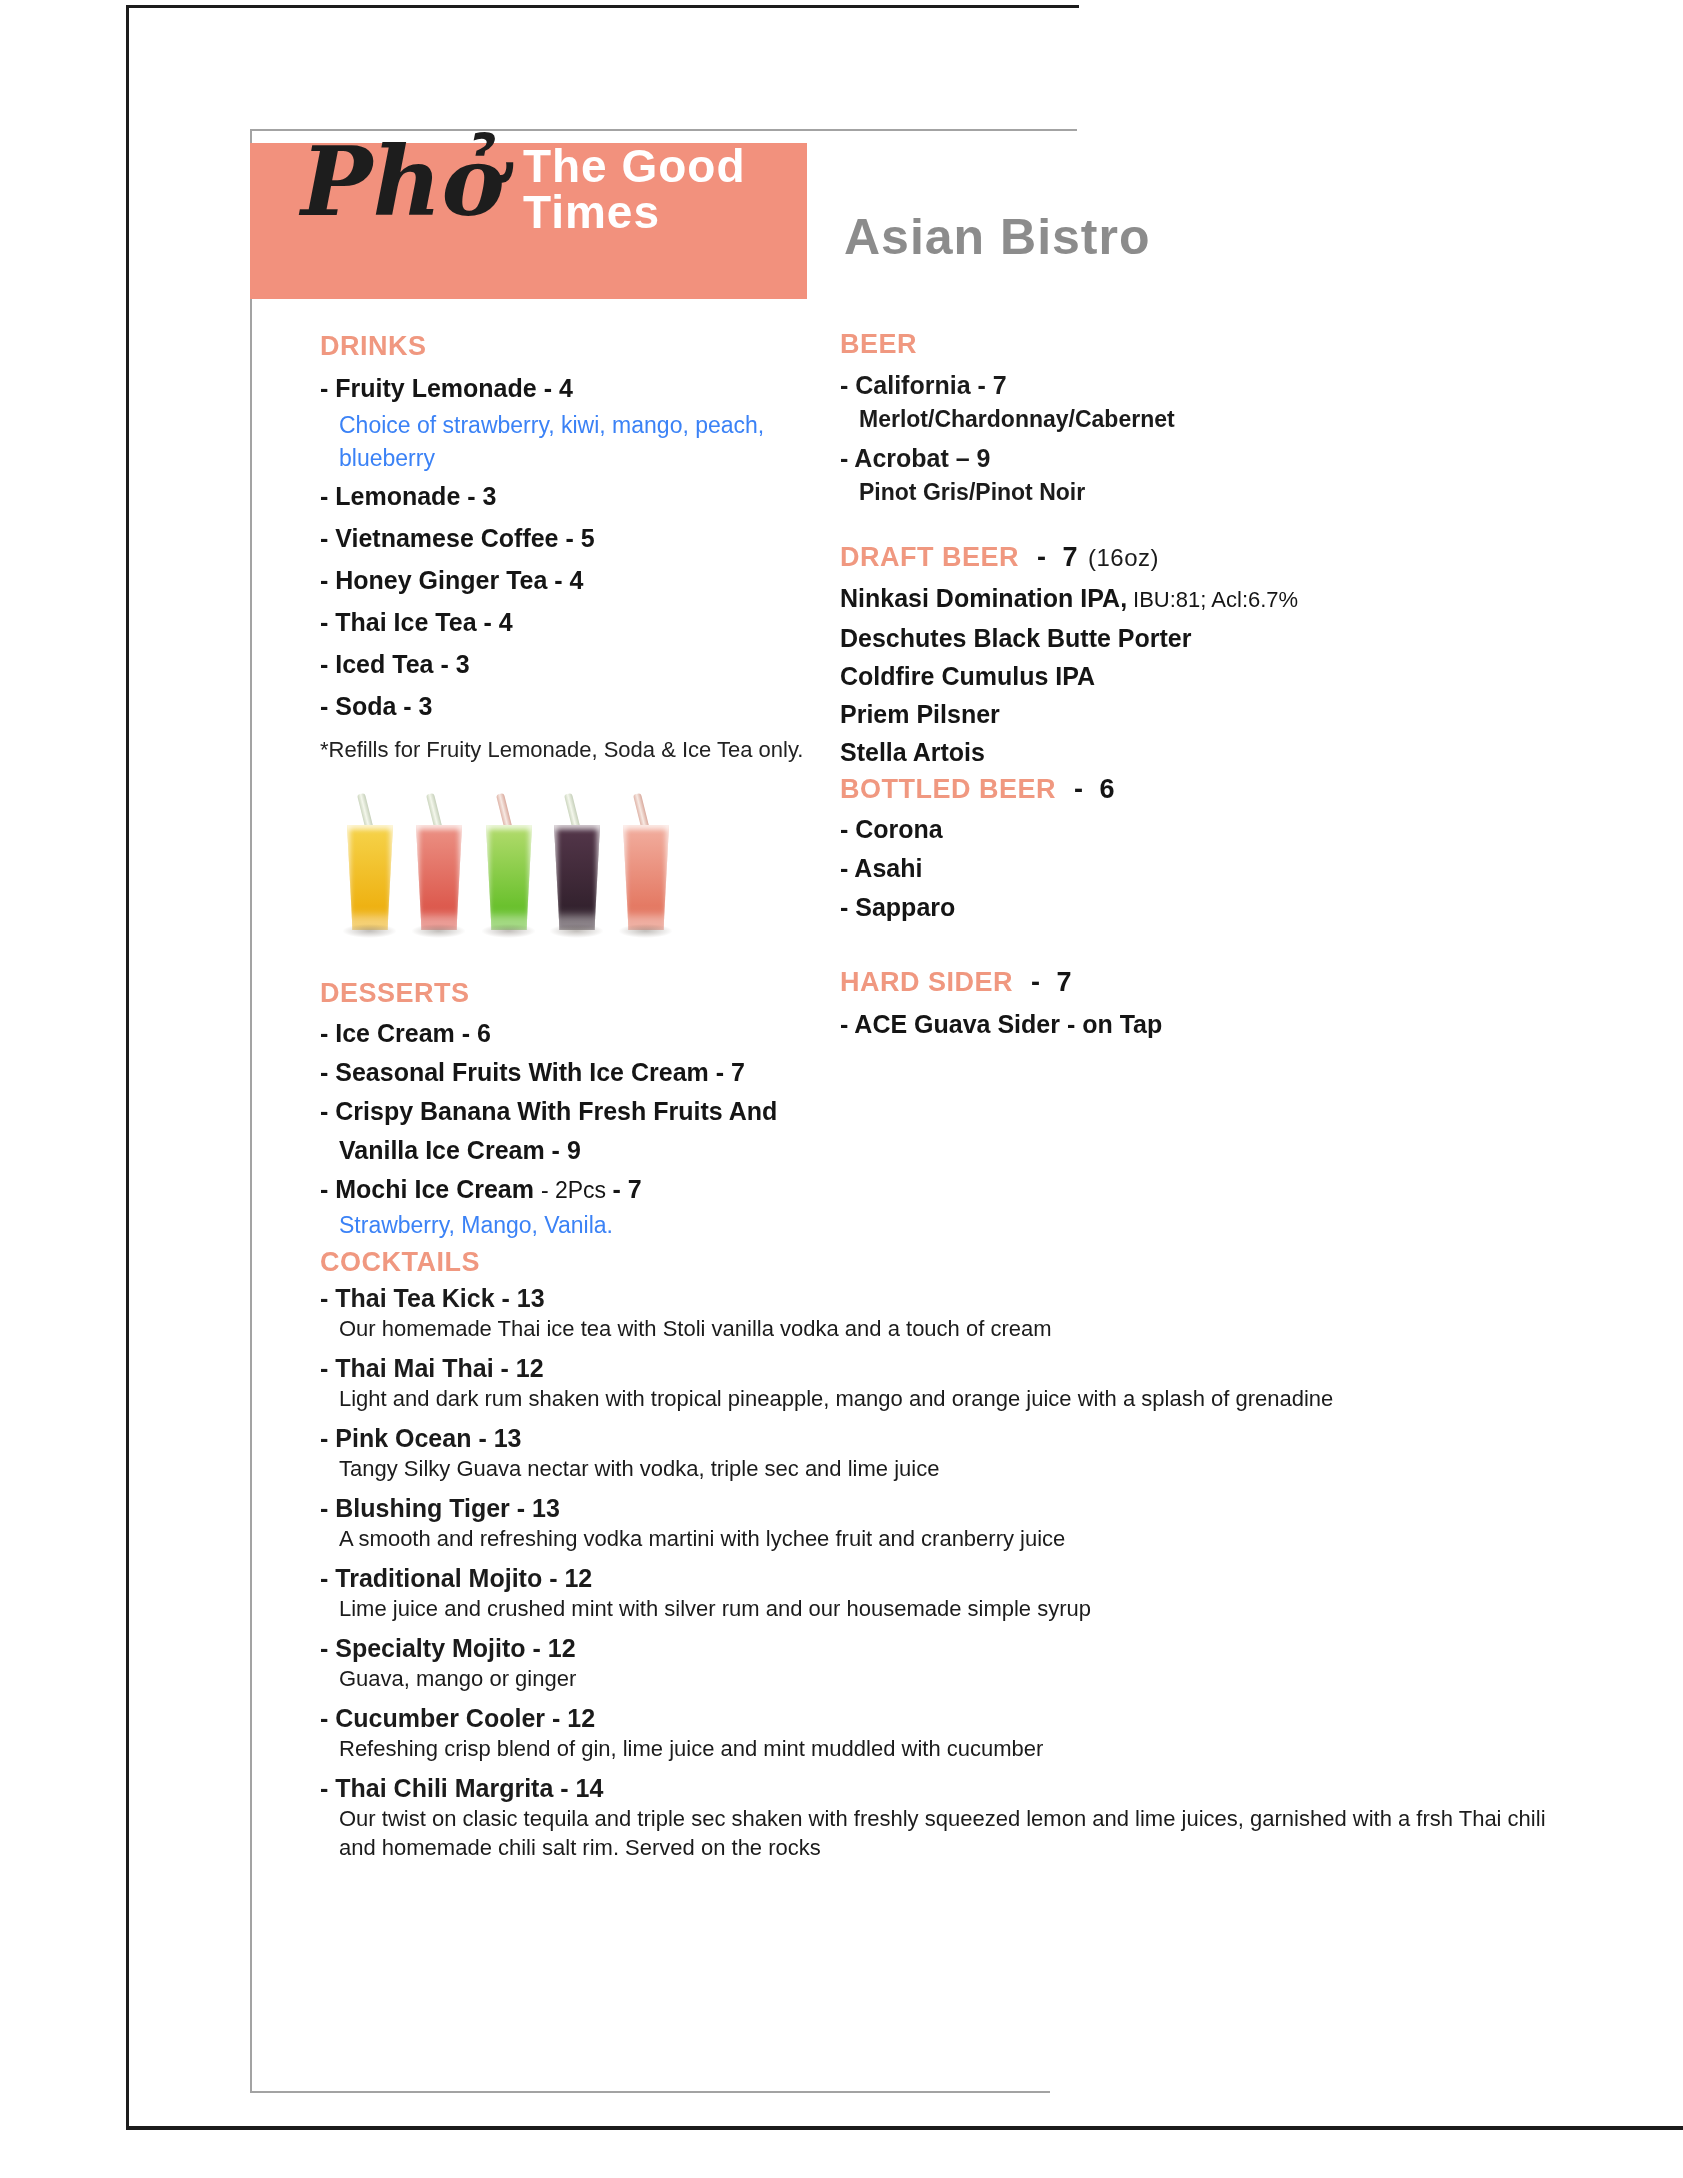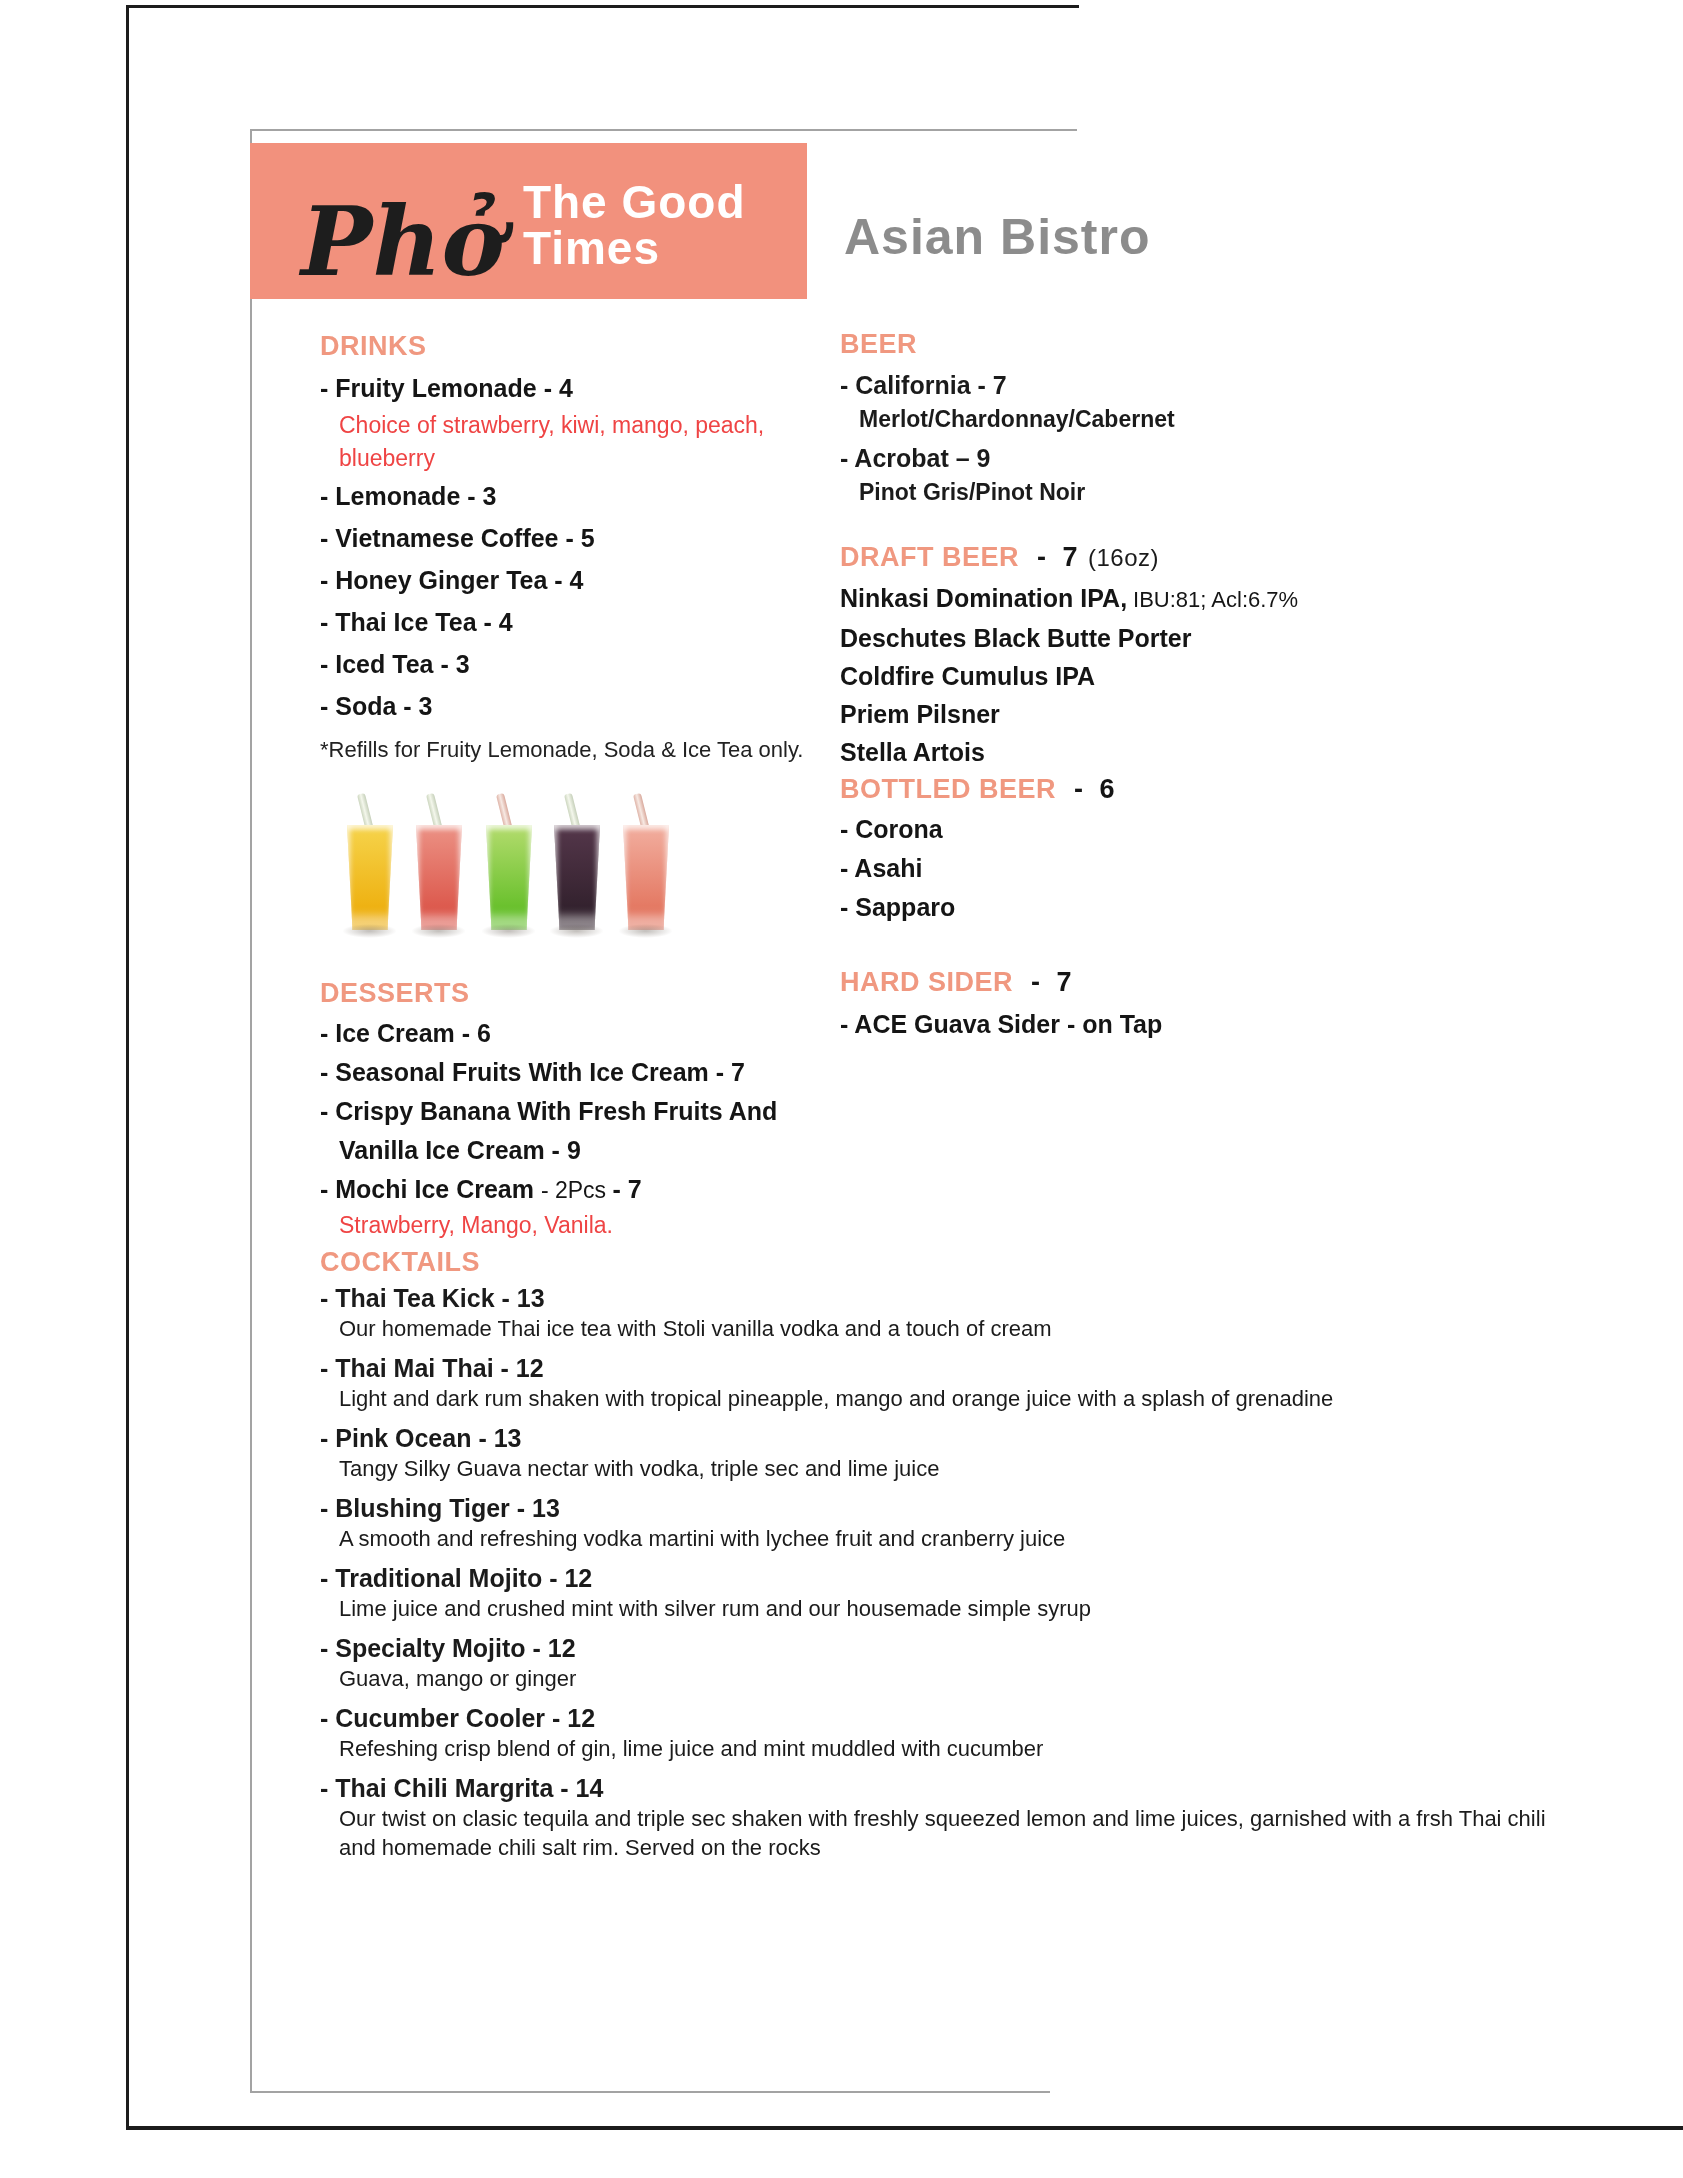--- a/index.html
+++ b/index.html
@@ -11,33 +11,33 @@
   .oline.top{left:126px;top:5px;width:953px;height:3px;}
   .oline.bottom{left:126px;top:2126px;width:1557px;height:4px;}
   
   .iline{position:absolute;background:#a3a3a3;}
   .iline.left{left:250px;top:129px;width:2px;height:1964px;}
   .iline.top{left:250px;top:129px;width:827px;height:2px;}
   .iline.bottom{left:250px;top:2091px;width:800px;height:2px;}
 
   
   .banner{position:absolute;left:250px;top:143px;width:557px;height:156px;background:#F2917D;
-          display:flex;align-items:flex-end;padding:0 0 18px 51px;box-sizing:border-box;}
+          display:flex;align-items:flex-start;padding:0 0 18px 51px;box-sizing:border-box;}
   .pho{font-family:"DejaVu Serif",serif;font-style:italic;font-weight:bold;
        font-size:95px;line-height:0.82;color:#1d1d1d;}
   .gtimes{color:#ffffff;font-size:46px;font-weight:bold;margin:0 0 10px 18px;letter-spacing:1px;line-height:1;}
   .subtitle{position:absolute;left:844px;top:212px;font-size:50px;font-weight:bold;
             color:#8C8C8C;letter-spacing:1px;line-height:1;}
 
   
   .sec{position:absolute;white-space:nowrap;}
   .sec-head{font-size:27px;font-weight:bold;color:#F09880;line-height:42px;letter-spacing:0.5px;}
   .item{font-size:25px;font-weight:bold;color:#151515;line-height:42px;}
   .item.tight{line-height:39px;}
-  .desc{font-size:23px;font-weight:normal;color:#ef4444;line-height:33px;}
+  .desc{font-size:23px;font-weight:normal;color:#3b82f6;line-height:33px;}
   .note{font-size:22px;color:#222;line-height:33px;margin-top:6px;}
   .indent{padding-left:19px;}
   .mid{font-weight:normal;font-size:23px;}
   .hp{margin-left:18px;color:#151515;word-spacing:8px;}
   .hsize{margin-left:10px;font-weight:normal;font-size:24px;color:#1b1b1b;}
   .bitem{font-size:25px;font-weight:bold;color:#151515;line-height:38px;}
   .bdetail{font-weight:normal;font-size:22px;margin-left:6px;}
   .witem{font-size:25px;font-weight:bold;line-height:36px;}
   .wdesc{font-size:23px;font-weight:bold;line-height:32px;margin-bottom:5px;}
   .citem{margin-bottom:10px;}

